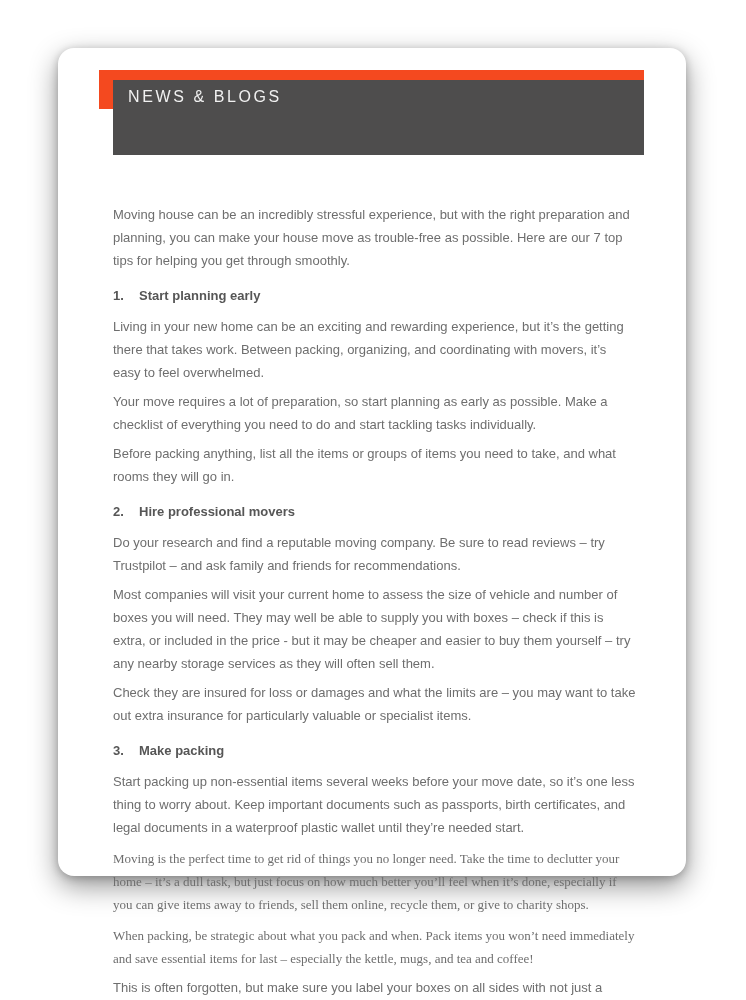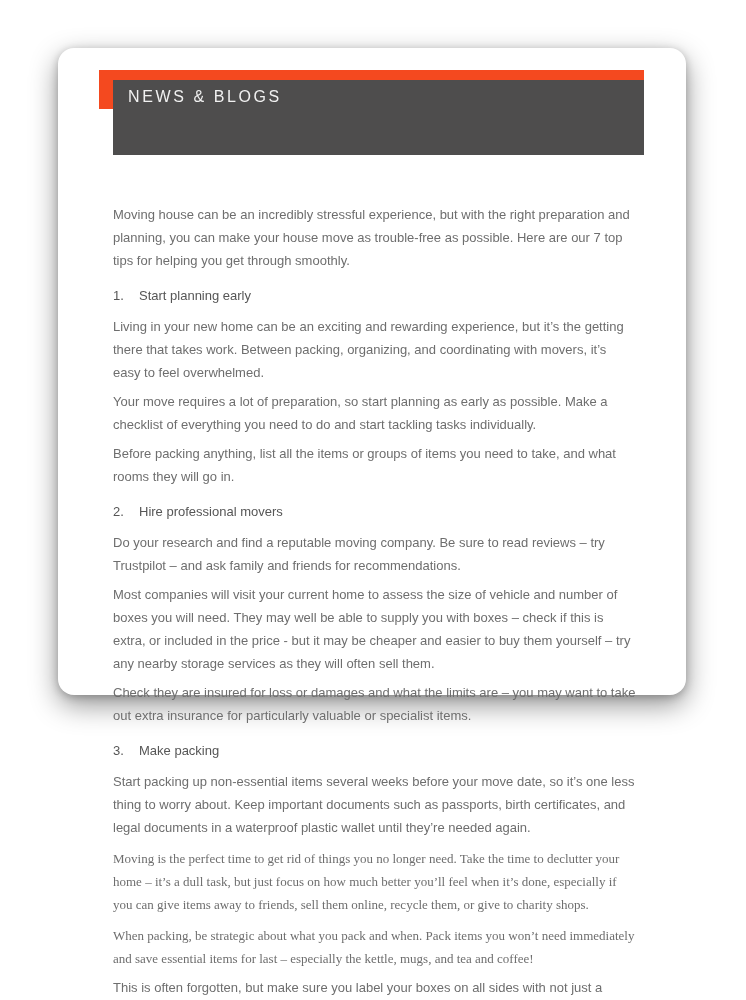--- a/index.html
+++ b/index.html
@@ -21,21 +21,21 @@
     height: 1000px;
     margin: 0 auto;
     overflow: hidden;
     background: #ffffff;
   }
   .page {
     position: absolute;
     left: 58px;
     top: 48px;
     width: 628px;
-    height: 647px;
+    height: 828px;
     background: var(--page-bg);
     border-radius: 16px;
     box-shadow: 0 10px 28px rgba(0,0,0,0.42), 0 2px 8px rgba(0,0,0,0.22);
   }
   .banner-accent {
     position: absolute;
     left: 41px;
     top: 22px;
     width: 545px;
     height: 39px;
@@ -64,21 +64,21 @@
     width: 524px;
     font-size: 13px;
     line-height: 23px;
     color: var(--body-text);
   }
   .para { margin: 0; }
   .para + .para { margin-top: 6px; }
   .para + .para.tight { margin-top: 0; }
   .section { margin-top: 12px; }
   .section-heading {
-    font-weight: normal;
+    font-weight: bold;
     color: var(--heading-text);
     line-height: 23px;
   }
   .section-number {
     display: inline-block;
     width: 26px;
   }
   .section .para + .para { margin-top: 6px; }
   .section .para.first { margin-top: 8px; }
   .section .para.tight { margin-top: 8px; font-family: Liberation Serif, serif; }
@@ -105,21 +105,21 @@
             <p class="para">Before packing anything, list all the items or groups of items you need to take, and what rooms they will go in.</p>
           </section>
           <section class="section">
             <div class="section-heading"><span class="section-number">2.</span><span class="section-title">Hire professional movers</span></div>
             <p class="para first">Do your research and find a reputable moving company. Be sure to read reviews – try Trustpilot – and ask family and friends for recommendations.</p>
             <p class="para">Most companies will visit your current home to assess the size of vehicle and number of boxes you will need. They may well be able to supply you with boxes – check if this is extra, or included in the price - but it may be cheaper and easier to buy them yourself – try any nearby storage services as they will often sell them.</p>
             <p class="para">Check they are insured for loss or damages and what the limits are – you may want to take out extra insurance for particularly valuable or specialist items.</p>
           </section>
           <section class="section">
             <div class="section-heading"><span class="section-number">3.</span><span class="section-title">Make packing</span></div>
-            <p class="para first">Start packing up non-essential items several weeks before your move date, so it’s one less thing to worry about. Keep important documents such as passports, birth certificates, and legal documents in a waterproof plastic wallet until they’re needed again.</p>
+            <p class="para first">Start packing up non-essential items several weeks before your move date, so it’s one less thing to worry about. Keep important documents such as passports, birth certificates, and legal documents in a waterproof plastic wallet until they’re needed start.</p>
             <p class="para tight">Moving is the perfect time to get rid of things you no longer need. Take the time to declutter your home – it’s a dull task, but just focus on how much better you’ll feel when it’s done, especially if you can give items away to friends, sell them online, recycle them, or give to charity shops.</p>
             <p class="para tight">When packing, be strategic about what you pack and when. Pack items you won’t need immediately and save essential items for last – especially the kettle, mugs, and tea and coffee!</p>
             <p class="para">This is often forgotten, but make sure you label your boxes on all sides with not just a summary of contents, but which rooms they are destined for. It will save havoc on the day and the days ahead.</p>
           </section>
         </div>
     </div>
 
   </div>
 </div>
 

